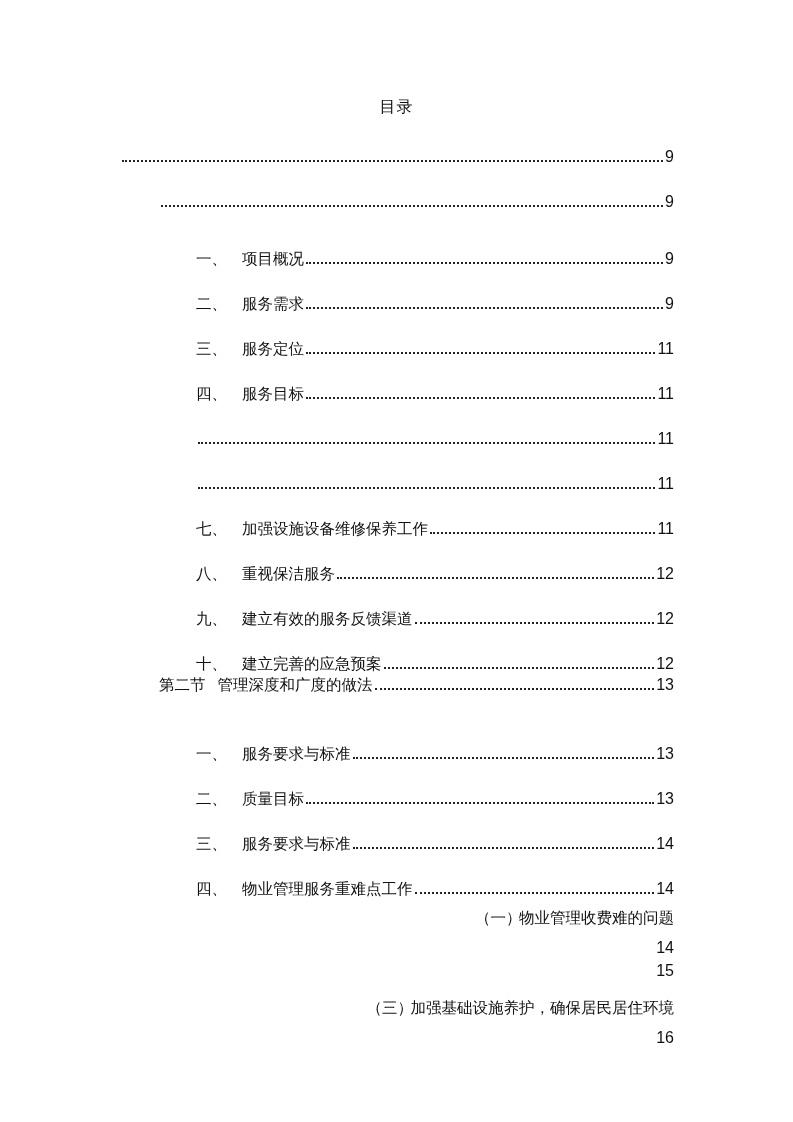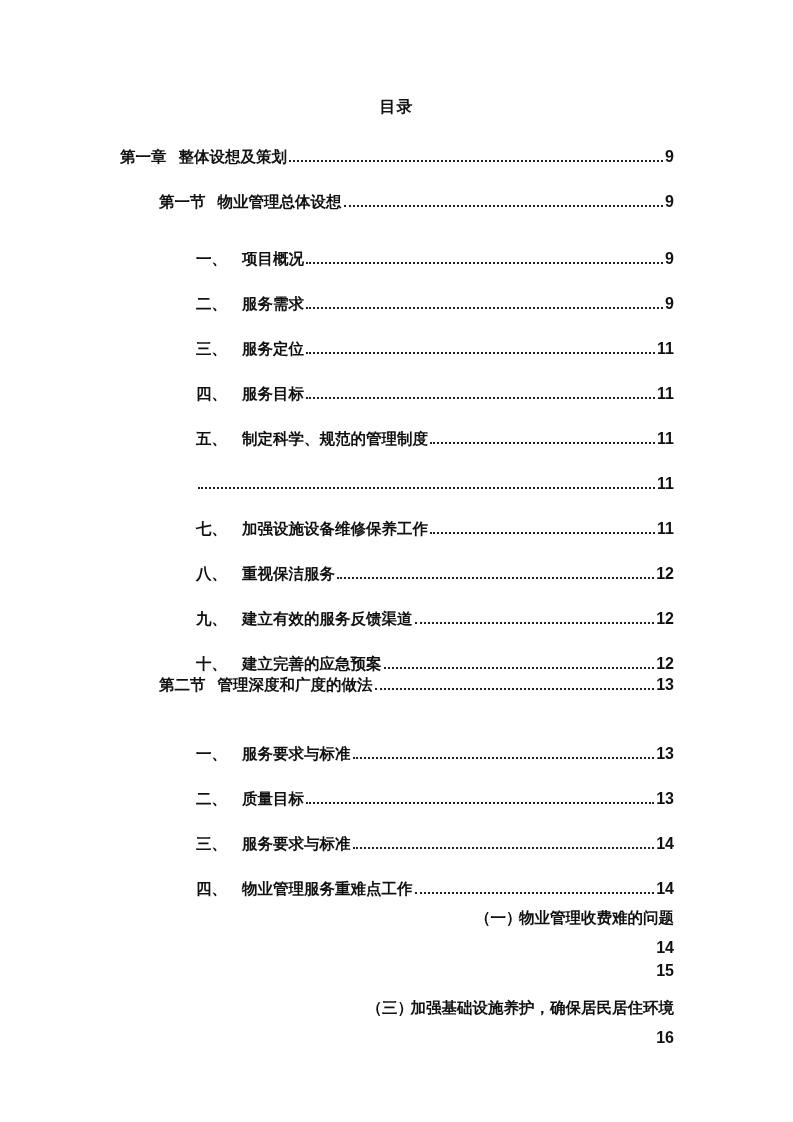--- a/index.html
+++ b/index.html
@@ -13,21 +13,20 @@
       position: relative;
       overflow: hidden;
       font-family: "DejaVu Sans", "Liberation Sans", sans-serif;
       color: #111111;
     }
     .page {
       position: absolute;
       left: 0; top: 0;
       width: 793px;
       height: 1122px;
-      font-weight: bold;
     }
     .toc-title {
       position: absolute;
       top: 97px;
       left: 0;
       width: 793px;
       text-align: center;
       font-size: 16px;
       letter-spacing: 1px;
     }
@@ -75,26 +74,24 @@
     .lvl4 .num-prefix { width: 36px; margin-right: 8px; }
   </style>
 </head>
 <body>
 
 <div class="page">
   <div class="toc-title">目录</div>
 
   <div class="toc-list">
     <div class="toc-row lvl1" style="top:0px">
-      <span class="label"><span class="num-prefix">第一章</span><span>整体设想及策划</span></span>
       <span class="leader"></span>
       <span class="page-num">9</span>
     </div>
     <div class="toc-row lvl2" style="top:45px">
-      <span class="label"><span class="num-prefix">第一节</span><span>物业管理总体设想</span></span>
       <span class="leader"></span>
       <span class="page-num">9</span>
     </div>
     <div class="toc-row lvl3" style="top:90px">
       <span class="label"><span class="num-prefix">一、</span><span>项目概况</span></span>
       <span class="leader"></span>
       <span class="page-num">9</span>
     </div>
     <div class="toc-row lvl3" style="top:135px">
       <span class="label"><span class="num-prefix">二、</span><span>服务需求</span></span>
@@ -105,21 +102,20 @@
       <span class="label"><span class="num-prefix">三、</span><span>服务定位</span></span>
       <span class="leader"></span>
       <span class="page-num">11</span>
     </div>
     <div class="toc-row lvl3" style="top:225px">
       <span class="label"><span class="num-prefix">四、</span><span>服务目标</span></span>
       <span class="leader"></span>
       <span class="page-num">11</span>
     </div>
     <div class="toc-row lvl3" style="top:270px">
-      <span class="label"><span class="num-prefix">五、</span><span>制定科学、规范的管理制度</span></span>
       <span class="leader"></span>
       <span class="page-num">11</span>
     </div>
     <div class="toc-row lvl3" style="top:315px">
       <span class="leader"></span>
       <span class="page-num">11</span>
     </div>
     <div class="toc-row lvl3" style="top:360px">
       <span class="label"><span class="num-prefix">七、</span><span>加强设施设备维修保养工作</span></span>
       <span class="leader"></span>

